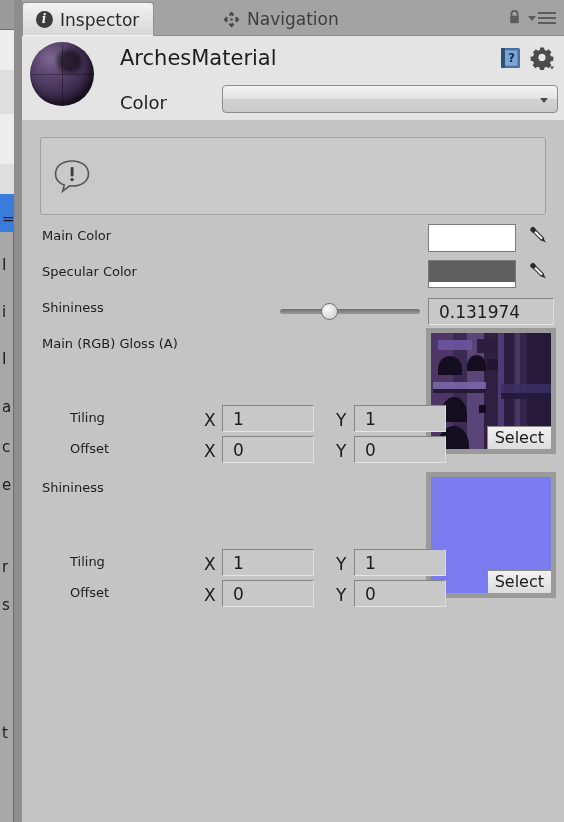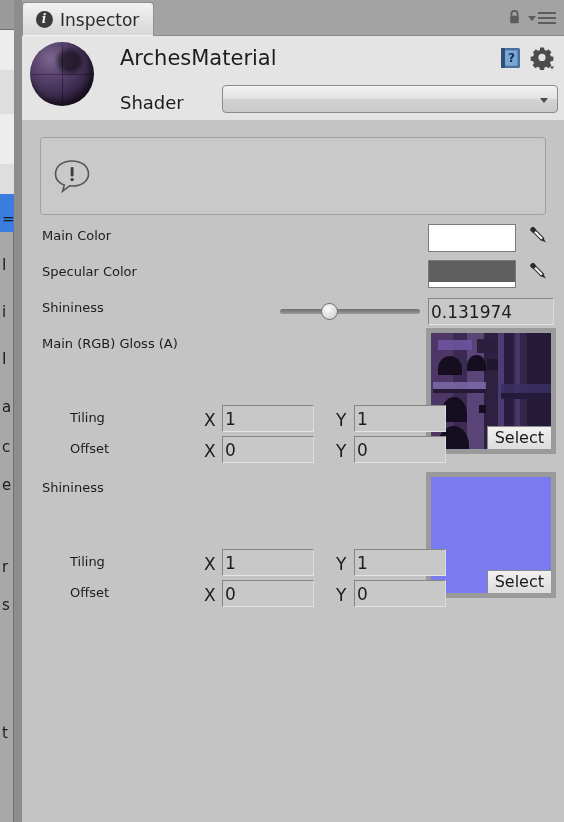--- a/index.html
+++ b/index.html
@@ -286,21 +286,21 @@
   .numfield {
     position: absolute;
     height: 27px;
     background: #c8c8c8;
     border-top: 1px solid #858585;
     border-left: 1px solid #858585;
     border-right: 1px solid #dcdcdc;
     border-bottom: 1px solid #e4e4e4;
     display: flex;
     align-items: center;
-    padding-left: 2px;
+    padding-left: 10px;
     font-size: 17px;
     color: #1c1c1c;
     font-family: "DejaVu Sans", "Liberation Sans", sans-serif;
   }
 
   .tex-slot {
     position: absolute;
     width: 130px; height: 126px;
     border: 2px solid #9a9a9a;
     background: #9a9a9a;
@@ -366,20 +366,34 @@
 
     <div class="tabbar">
 
       <div class="tab active">
         <span class="tab-icon">
           <span class="icon-info">i</span>
         </span>
         <span class="tab-label">Inspector</span>
       </div>
 
+      <div class="tab inactive">
+        <span class="tab-icon">
+          <svg width="17" height="17" viewBox="0 0 17 17">
+            <g fill="#4a4a4a">
+              <path d="M8.5 0.5 L5.6 3.4 L7.4 5.2 L8.5 4.1 L9.6 5.2 L11.4 3.4 Z"></path>
+              <path d="M8.5 16.5 L11.4 13.6 L9.6 11.8 L8.5 12.9 L7.4 11.8 L5.6 13.6 Z"></path>
+              <path d="M0.5 8.5 L3.4 11.4 L5.2 9.6 L4.1 8.5 L5.2 7.4 L3.4 5.6 Z"></path>
+              <path d="M16.5 8.5 L13.6 5.6 L11.8 7.4 L12.9 8.5 L11.8 9.6 L13.6 11.4 Z"></path>
+              <rect x="7.4" y="7.4" width="2.2" height="2.2"></rect>
+            </g>
+          </svg>
+        </span>
+        <span class="tab-label">Navigation</span>
+      </div>
 
       <span class="lock-icon">
         <svg width="15" height="16" viewBox="0 0 15 16">
           <path d="M4.4 7 V5 a3.1 3.1 0 0 1 6.2 0 V7" fill="none" stroke="#5c5c5c" stroke-width="1.7"></path>
           <rect x="3.2" y="6.8" width="8.6" height="7.4" rx="1" fill="#5c5c5c"></rect>
         </svg>
       </span>
 
       <span class="menu-icon">
         <span class="menu-caret"></span>
@@ -389,21 +403,21 @@
             <i></i>
           </span>
       </span>
     </div>
 
     <div class="mat-header">
       <div class="mat-sphere"></div>
 
       <div class="mat-name">ArchesMaterial</div>
 
-      <div class="shader-label">Shader</div>
+      <div class="shader-label">Color</div>
 
       <div class="shader-dropdown">
         <span class="dd-caret"></span>
       </div>
 
       <span class="help-icon">
         <svg width="22" height="24" viewBox="0 0 22 24">
           <rect x="1" y="2" width="19" height="20" rx="1.5" fill="#4a6f9e"></rect>
           <rect x="3.5" y="4.2" width="14" height="15.6" rx="1" fill="#7aa6d4"></rect>
           <rect x="1" y="2" width="4" height="20" rx="1" fill="#2f4f78"></rect>

